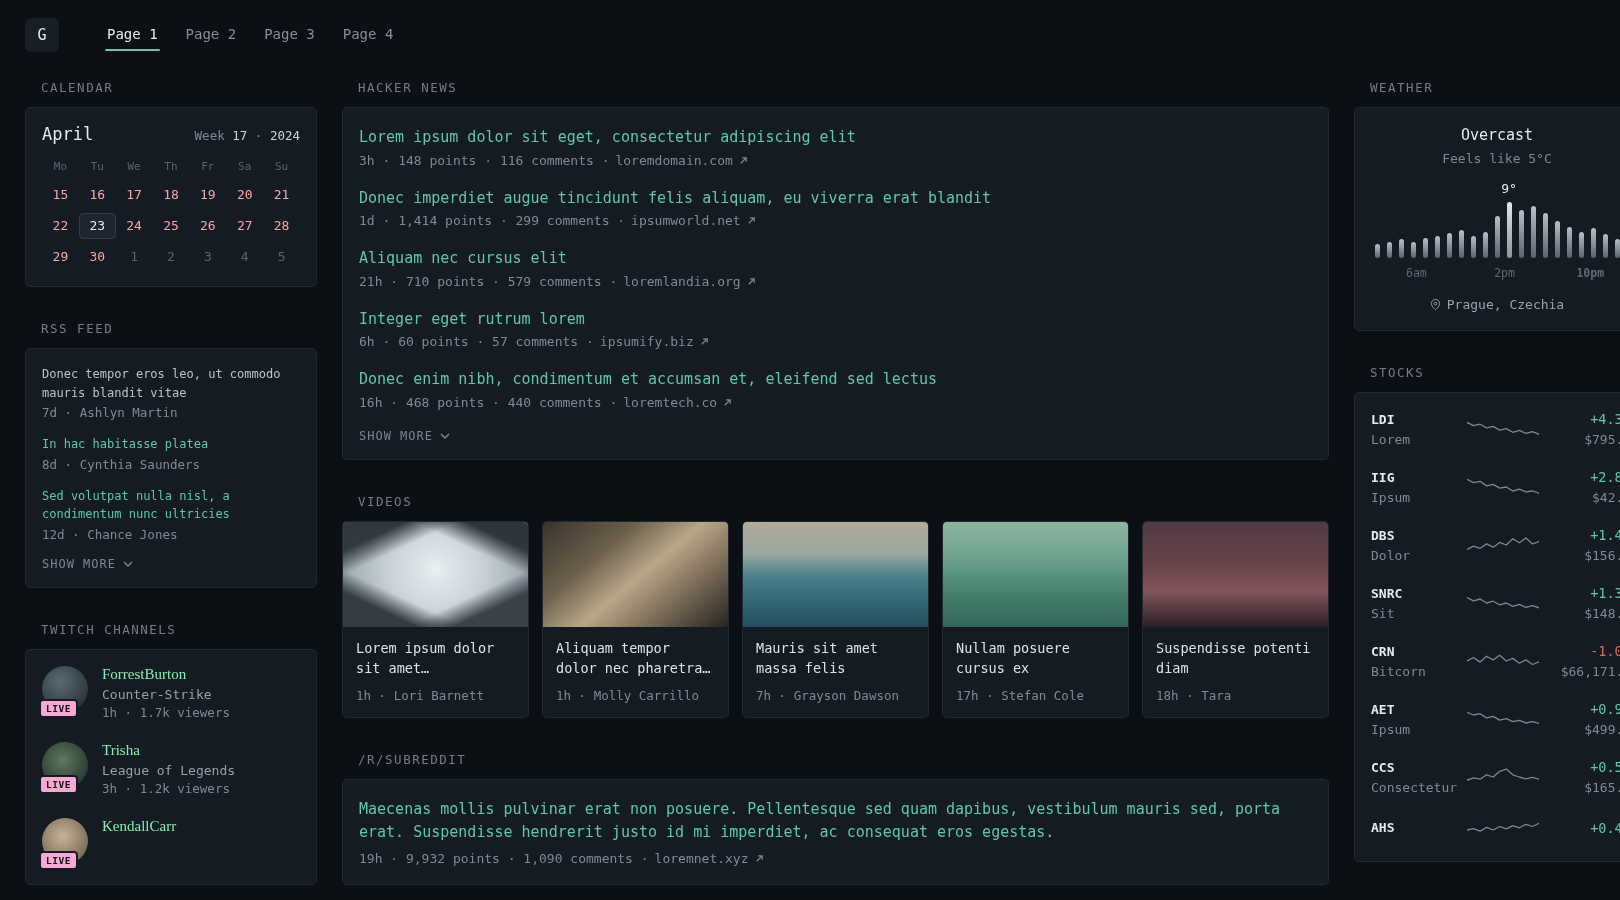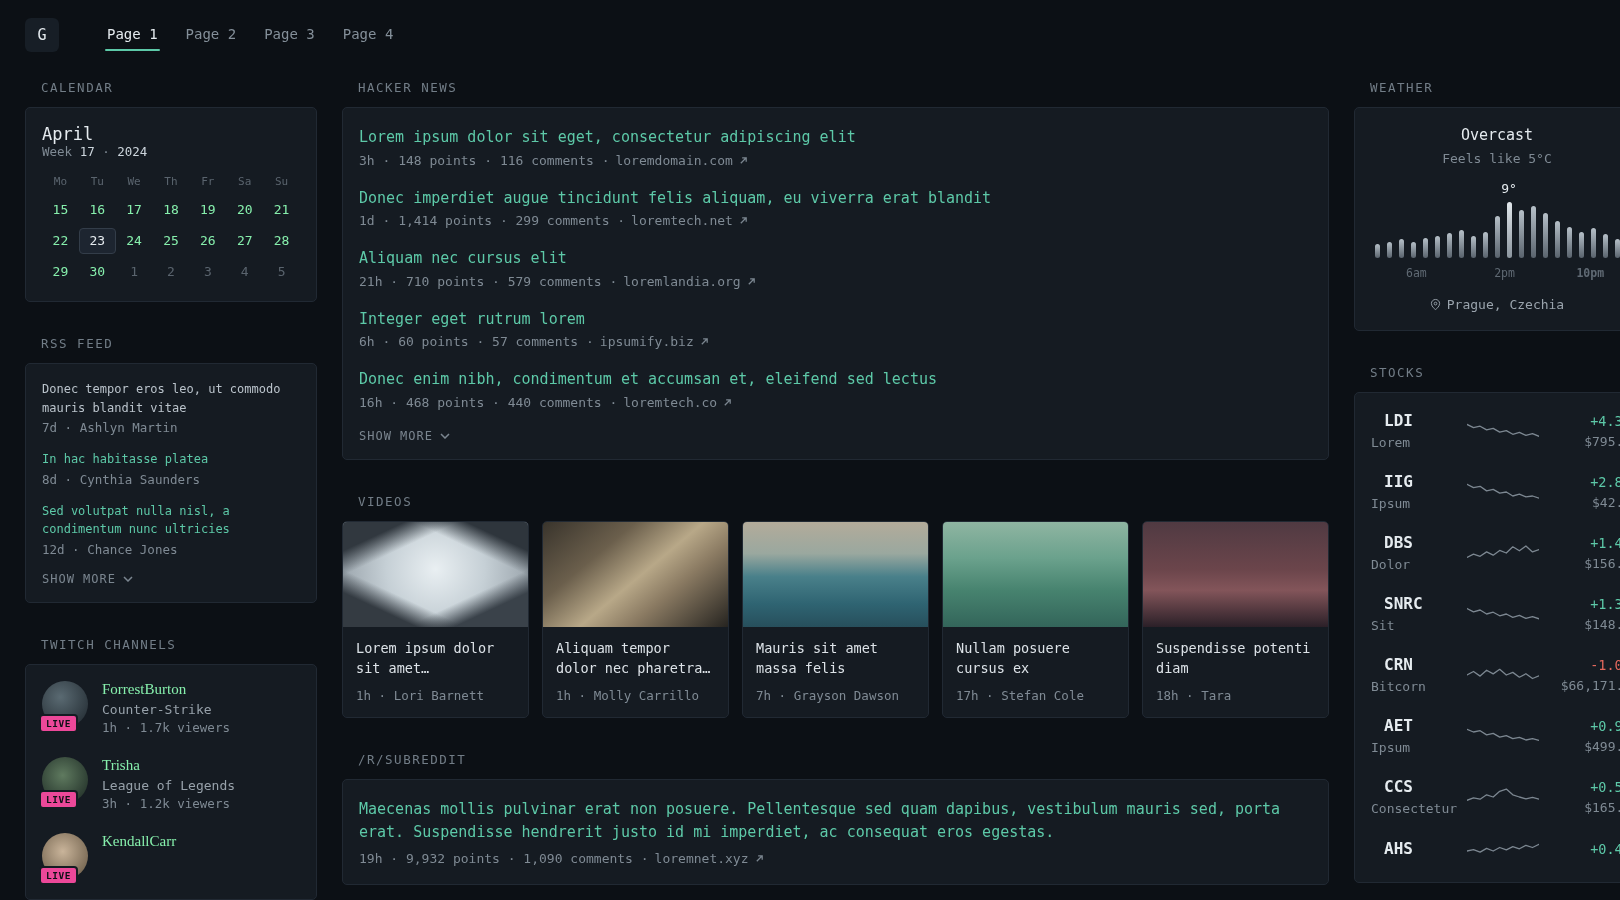--- a/index.html
+++ b/index.html
@@ -37,30 +37,30 @@
   .section { margin-bottom:34px; }
   .section-title {
     font-size:12.5px; font-weight:normal; letter-spacing:1.5px;
     color:#727d87; margin:0 0 12px 16px;
   }
   .card {
     background:#151b22; border:1px solid #212933; border-radius:5px; padding:16px;
   }
 
   
-  .cal-head { display:flex; justify-content:space-between; align-items:baseline; margin-bottom:16px;flex-direction:column; }
+  .cal-head { display:flex; justify-content:space-between; align-items:baseline; margin-bottom:16px; }
   .cal-month { font-size:17px; color:#e5ebef; }
   .cal-week { font-size:12.5px; color:#7f8a94; }
   .cal-week .bright { color:#ccd5dc; }
   .cal-weekdays, .cal-grid { display:grid; grid-template-columns:repeat(7,1fr); }
   .cal-weekdays { margin-bottom:9px; }
   .cal-wd { font-size:11px; color:#5a646e; text-align:center; }
   .cal-grid { row-gap:5px; }
   .cal-day {
-    font-size:13px; color:#86efac; text-align:center;
+    font-size:13px; color:#fca5a5; text-align:center;
     height:26px; line-height:26px; border-radius:4px;
   }
   .cal-day.selected { background:#1d2530; border:1px solid #333d49; color:#e5ebef; line-height:24px; }
   .cal-day.muted { color:#5a646e; }
 
   
   .feed-item { margin-bottom:15px; }
   .feed-title { display:block; font-size:12px; line-height:1.55; color:#5dc9a8; cursor:pointer; }
   .feed-title.visited { color:#bac3cb; }
   .feed-meta { font-size:12.5px; color:#7f8a94; margin-top:3px; }
@@ -72,21 +72,21 @@
 
   
   .channel { display:flex; gap:14px; margin-bottom:22px; }
   .channel:last-child { margin-bottom:4px; }
   .avatar-wrap { position:relative; width:46px; height:46px; flex:none; cursor:pointer; }
   .avatar { width:46px; height:46px; border-radius:50%; }
   .av-1 { background:radial-gradient(circle at 40% 35%, #5a6a72 0%, #2c363d 75%); }
   .av-2 { background:radial-gradient(circle at 45% 40%, #5f7a5f 0%, #2a3a30 75%); }
   .av-3 { background:radial-gradient(circle at 45% 40%, #c9b49a 0%, #7a6a55 75%); }
   .live-badge {
-    position:absolute; left:-3px; bottom:-6px; background:#ec4899; color:#0c1015;
+    position:absolute; left:-3px; bottom:-6px; background:#f9a8d4; color:#0c1015;
     font-size:9.5px; font-weight:bold; letter-spacing:.5px;
     padding:2px 5px; border-radius:4px; border:2px solid #151b22;
   }
   .channel-name { display:block; font-size:15px; color:#86efac; margin-bottom:4px; cursor:pointer;font-family:Liberation Serif, serif; }
   .channel-cat { font-size:13px; color:#97a1aa; margin-bottom:3px; }
   .channel-meta { font-size:12.5px; color:#7f8a94; }
 
   
   .hn-card { padding:18px 16px 16px; }
   .hn-item { margin-bottom:19px; }
@@ -138,21 +138,21 @@
   .wt-0 { left:18%; } .wt-1 { left:53%; } .wt-2 { left:87%;font-weight:bold; }
   .weather-loc {
     margin-top:16px; font-size:13px; color:#9aa4ad;
     display:flex; align-items:center; justify-content:center; gap:6px;
   }
 
   
   .stocks-card { padding:7px 16px; }
   .stock-row { display:flex; align-items:center; padding:11px 0; cursor:pointer; }
   .stock-id { width:96px; flex:none; }
-  .stock-ticker { font-size:16px; font-weight:bold; color:#e5ebef; margin-bottom:5px;margin-left:13px; }
+  .stock-ticker { font-size:13px; font-weight:bold; color:#e5ebef; margin-bottom:5px; }
   .stock-name { font-size:13px; color:#7f8a94; }
   .stock-spark { flex:1; display:flex; justify-content:center; }
   .stock-right { width:100px; flex:none; text-align:right; }
   .stock-change { font-size:13.5px; color:#5dc9a8; margin-bottom:5px; }
   .stock-row.neg .stock-change { color:#e2685d; }
   .stock-price { font-size:13px; color:#7f8a94; }
 
   .dim-icon { color:#7b8690; }
 </style>
 </head>
@@ -301,21 +301,21 @@
             <svg class="dim-icon" width="9" height="9" viewBox="0 0 10 10">
                 <path d="M2 8L8 2M3.5 2H8v4.5" stroke="currentColor" fill="none" stroke-width="1.4"></path>
               </svg>
           </div>
         </article>
 
         <article class="hn-item">
           <a class="hn-title">Donec imperdiet augue tincidunt felis aliquam, eu viverra erat blandit</a>
           <div class="hn-meta">
             <span>1d · 1,414 points · 299 comments ·</span>
-            <a class="hn-domain">loremtech.net</a>
+            <a class="hn-domain">ipsumworld.net</a>
             <svg class="dim-icon" width="9" height="9" viewBox="0 0 10 10">
                 <path d="M2 8L8 2M3.5 2H8v4.5" stroke="currentColor" fill="none" stroke-width="1.4"></path>
               </svg>
           </div>
         </article>
 
         <article class="hn-item">
           <a class="hn-title">Aliquam nec cursus elit</a>
           <div class="hn-meta">
             <span>21h · 710 points · 579 comments ·</span>

